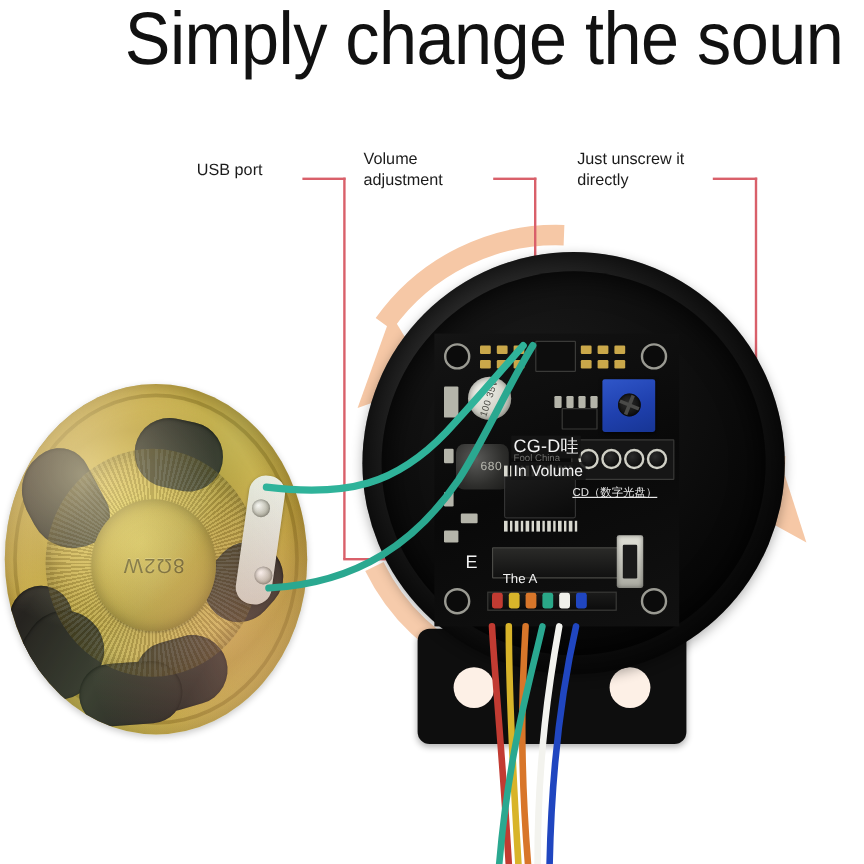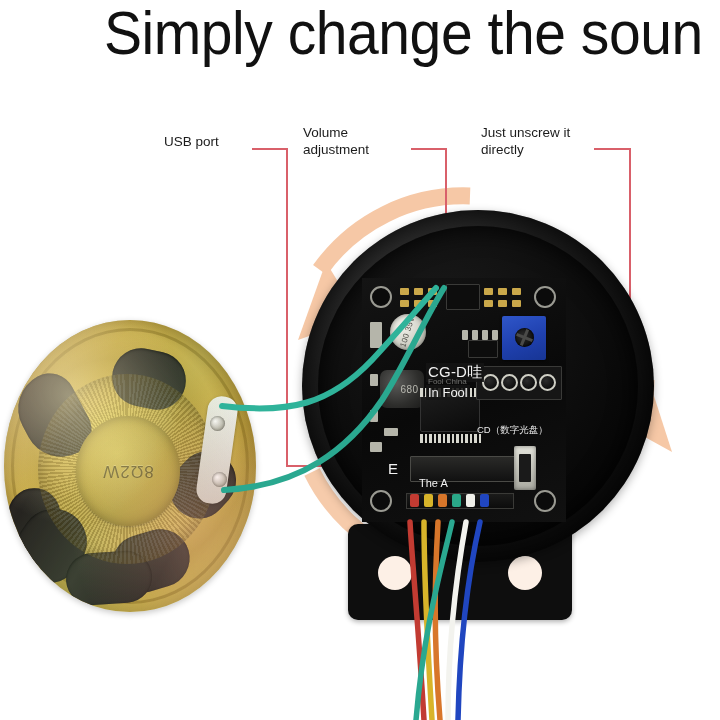--- a/index.html
+++ b/index.html
@@ -274,21 +274,21 @@
   .bot-pin { position: absolute; top: 216px; width: 9px; height: 13px; border-radius: 2px; }
 
   
   .pcb-text {
     position: absolute; color: #f2f2f2; font-family: "Liberation Sans", sans-serif;
     z-index: 6; white-space: nowrap; background: rgba(20,20,20,.88);
     padding: 0 2px;
   }
   #pcb-brand  { left: 426px; top: 363px; font-size: 15px; letter-spacing: .2px; }
   #pcb-origin { left: 426px; top: 385px; font-size: 13px; }
-  #pcb-cd     { left: 475px; top: 424px; font-size: 9.5px; color:#e8e8e8; background: transparent; }
+  #pcb-cd     { left: 475px; top: 404px; font-size: 9.5px; color:#e8e8e8; background: transparent; text-decoration: underline; }
   #pcb-e      { left: 386px; top: 460px; font-size: 15px; background: transparent; }
   #pcb-thea   { left: 417px; top: 477px; font-size: 11px; background: transparent; }
   #pcb-faint  { left: 426px; top: 377px; font-size: 8px; color: rgba(220,220,215,.45); background: transparent; }
 
   
   #wires { position: absolute; left: 0; top: 0; width: 720px; height: 720px; pointer-events: none; z-index: 7; }
 </style>
 </head>
 <body>
 
@@ -428,21 +428,21 @@
     <div class="bot-pin" style="left:48px;  background:#c23b32;"></div>
     <div class="bot-pin" style="left:62px;  background:#d8b42a;"></div>
     <div class="bot-pin" style="left:76px;  background:#d8762a;"></div>
     <div class="bot-pin" style="left:90px;  background:#2aa888;"></div>
     <div class="bot-pin" style="left:104px; background:#f0f0ea;"></div>
     <div class="bot-pin" style="left:118px; background:#2046c0;"></div>
   </div>
 
   <div class="pcb-text" id="pcb-brand">CG-D哇</div>
   <div class="pcb-text" id="pcb-faint">Fool China</div>
-  <div class="pcb-text" id="pcb-origin">In Fool</div>
+  <div class="pcb-text" id="pcb-origin">In Volume</div>
   <div class="pcb-text" id="pcb-cd">CD（数字光盘）</div>
   <div class="pcb-text" id="pcb-e">E</div>
   <div class="pcb-text" id="pcb-thea">The A</div>
 
   <div id="speaker">
     <div class="spk-rim" id="spk-rim1"></div>
     <div class="spk-port" id="spk-p1"></div>
     <div class="spk-port" id="spk-p2"></div>
     <div class="spk-port" id="spk-p3"></div>
     <div class="spk-port" id="spk-p4"></div>

